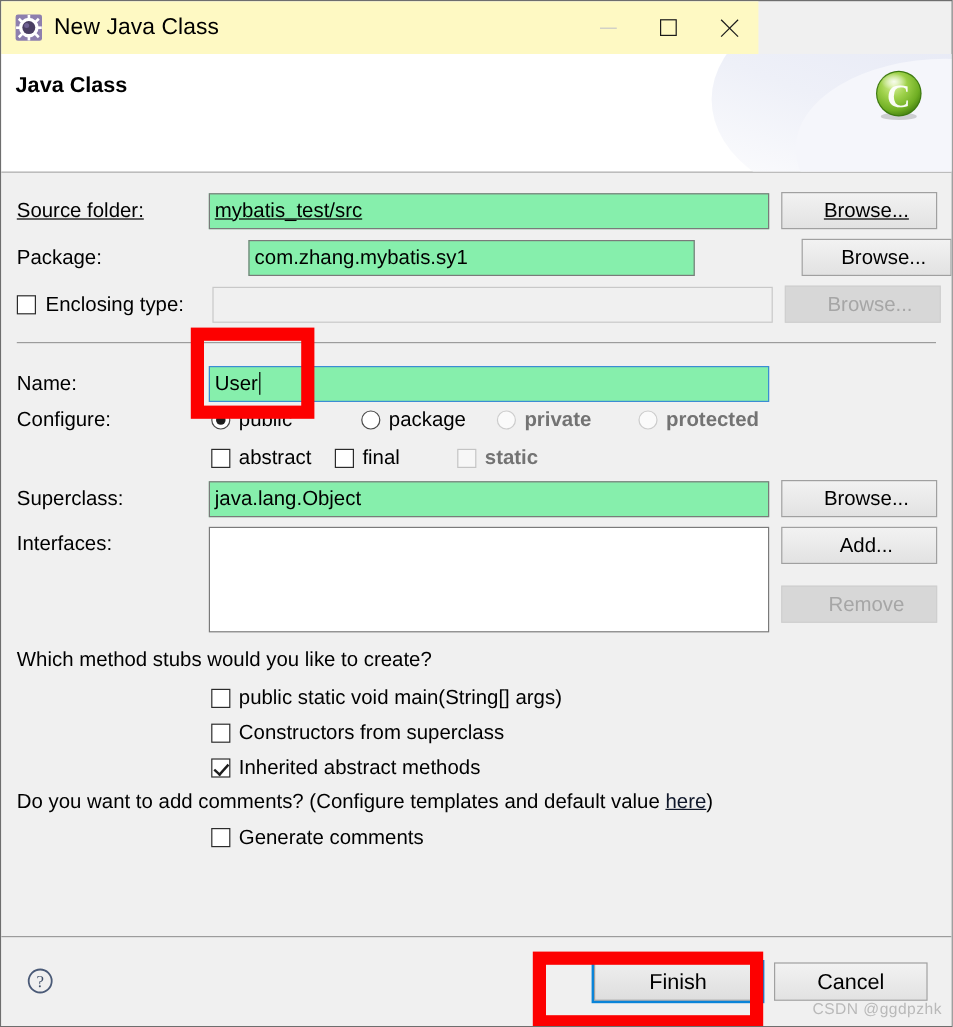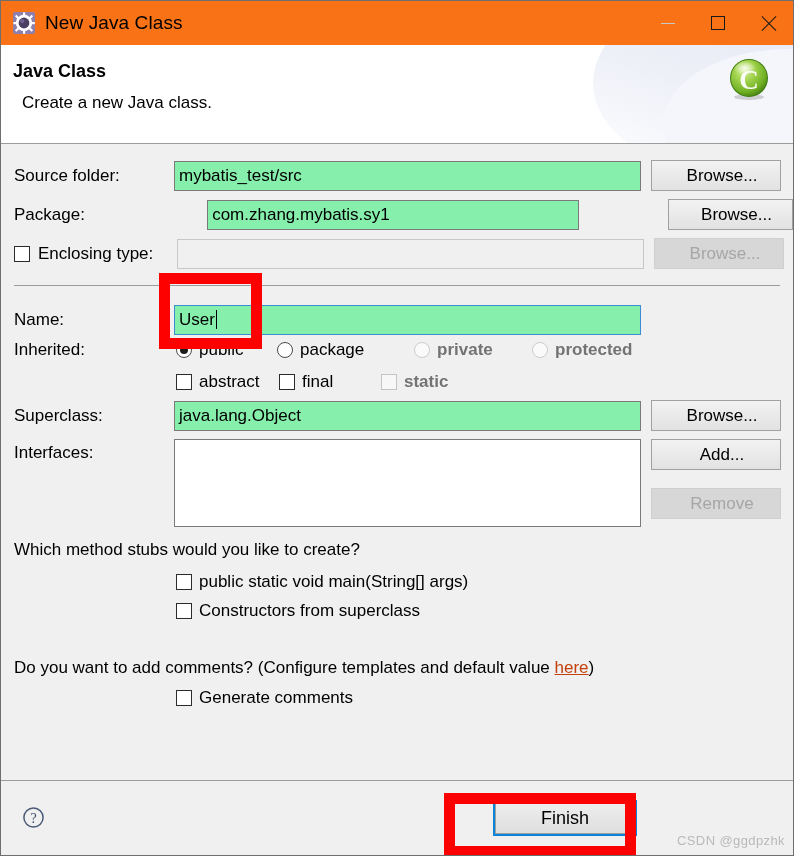--- a/index.html
+++ b/index.html
@@ -19,23 +19,23 @@
     box-sizing: border-box;
     border: 1px solid #6e6e6e;
     background: #f0f0f0;
     overflow: hidden;
   }
 
   
   .titlebar {
     position: absolute;
     left: 0; top: 0;
-    width: 792px;
+    width: 631px;
     height: 44px;
-    background: #f97316;
+    background: #fef9c3;
     display: flex;
     align-items: center;
   }
   .title-icon {
     width: 22px; height: 22px;
     margin-left: 12px;
     position: relative;
     flex: none;
   }
   .title-icon .gearbg {
@@ -260,21 +260,21 @@
   .opt .optlbl.disabled { color: #737373; font-weight: bold; }
 
   .listbox {
     box-sizing: border-box;
     background: #ffffff;
     border: 1px solid #7a7a7a;
   }
 
   .qtext { position: absolute; font-size: 17px; color: #000; white-space: nowrap; }
   .link {
-    color: #c2410c;
+    color: #0f172a;
     text-decoration: underline;
   }
 
   
   .footer {
     position: absolute;
     left: 0; top: 779px;
     width: 792px;
     height: 75px;
     background: #f0f0f0;
@@ -366,21 +366,20 @@
       <div class="win-btn close">
         <div class="glyph-close"></div>
       </div>
     </div>
   </div>
 
   <div class="header">
     <div class="header-swoosh"></div>
     <div class="header-swoosh2"></div>
     <div class="header-title">Java Class</div>
-    <div class="header-sub">Create a new Java class.</div>
     <svg class="class-icon" viewBox="0 0 46 46">
       <defs>
         <radialGradient id="gball" cx="38%" cy="30%" r="72%">
           <stop offset="0%" stop-color="#d8f09a"></stop>
           <stop offset="42%" stop-color="#9ed14a"></stop>
           <stop offset="82%" stop-color="#6fae23"></stop>
           <stop offset="100%" stop-color="#4e8a14"></stop>
         </radialGradient>
         <radialGradient id="gshine" cx="50%" cy="50%" r="50%">
           <stop offset="0%" stop-color="#ffffff" stop-opacity="0.85"></stop>
@@ -390,21 +389,21 @@
       <ellipse cx="23" cy="41" rx="15" ry="3" fill="#000000" opacity="0.16"></ellipse>
       <circle cx="23" cy="22" r="19" fill="#3d7a10"></circle>
       <circle cx="23" cy="22" r="18" fill="url(#gball)"></circle>
       <ellipse cx="19" cy="12" rx="11" ry="7" fill="url(#gshine)"></ellipse>
       <text x="23" y="33" font-family="'Liberation Serif', serif" font-size="27" font-weight="bold" text-anchor="middle" fill="#ffffff" opacity="0.95">C</text>
     </svg>
   </div>
 
   <div class="body-area">
 
-    <div class="row" style="top:16px;">
+    <div class="row" style="top:16px;text-decoration:underline;">
       <div class="lbl" style="margin-left:13px; width:160px;">Source folder:</div>
       <div class="tfield" style="width:467px; margin-left:0;">mybatis_test/src</div>
       <div class="btn" style="margin-left:10px;">Browse...</div>
     </div>
 
     <div class="row" style="top:55px;">
       <div class="lbl" style="margin-left:13px; width:160px;">Package:</div>
       <div class="tfield" style="width:388px;margin-left:40px;">com.zhang.mybatis.sy1</div>
       <div class="btn" style="margin-left:89px;">Browse...</div>
     </div>
@@ -417,28 +416,28 @@
     </div>
 
     <div class="sep" style="left:13px; top:141px; width:766px;"></div>
 
     <div class="row" style="top:161px;">
       <div class="lbl" style="margin-left:13px; width:160px;">Name:</div>
       <div class="tfield focused" style="width:467px;"><span>User</span><span class="caret"></span></div>
     </div>
 
     <div class="row" style="top:196px;">
-      <div class="lbl" style="margin-left:13px; width:160px;">Inherited:</div>
+      <div class="lbl" style="margin-left:13px; width:160px;">Configure:</div>
     </div>
 
     <div class="opt" style="left:175px; top:196px;">
       <div class="rb selected"></div>
       <div class="optlbl">public</div>
     </div>
-    <div class="opt" style="left:276px; top:196px;text-align:center;">
+    <div class="opt" style="left:300px; top:196px;text-align:center;">
       <div class="rb"></div>
       <div class="optlbl">package</div>
     </div>
     <div class="opt" style="left:413px; top:196px;">
       <div class="rb disabled"></div>
       <div class="optlbl disabled">private</div>
     </div>
     <div class="opt" style="left:531px; top:196px;">
       <div class="rb disabled"></div>
       <div class="optlbl disabled">protected</div>
@@ -471,39 +470,44 @@
     <div class="qtext" style="left:13px; top:396px;">Which method stubs would you like to create?</div>
 
     <div class="opt" style="left:175px; top:428px;">
       <div class="cb"></div>
       <div class="optlbl">public static void main(String[] args)</div>
     </div>
     <div class="opt" style="left:175px; top:457px;">
       <div class="cb"></div>
       <div class="optlbl">Constructors from superclass</div>
     </div>
+    <div class="opt" style="left:175px; top:486px;">
+      <div class="cb checked"></div>
+      <div class="optlbl">Inherited abstract methods</div>
+    </div>
 
     <div class="qtext" style="left:13px; top:514px;">
       <span>Do you want to add comments? (Configure templates and default value </span><span class="link">here</span><span>)</span>
     </div>
 
     <div class="opt" style="left:175px; top:544px;">
       <div class="cb"></div>
       <div class="optlbl">Generate comments</div>
     </div>
 
   </div>
 
   <div class="footer"></div>
 
   <svg class="help-icon" viewBox="0 0 23 23">
     <circle cx="11.5" cy="11.5" r="9.6" fill="none" stroke="#4a5a77" stroke-width="1.5"></circle>
     <text x="11.5" y="16.6" font-family="'Liberation Serif', serif" font-size="14" text-anchor="middle" fill="#3d4d66">?</text>
   </svg>
 
   <div class="btn-finish">Finish</div>
+  <div class="btn-cancel">Cancel</div>
 
   <div class="watermark">CSDN @ggdpzhk</div>
 
   <div class="annot" id="annot-name"></div>
   <div class="annot" id="annot-finish"></div>
 
 </div>
 
 </body></html>

